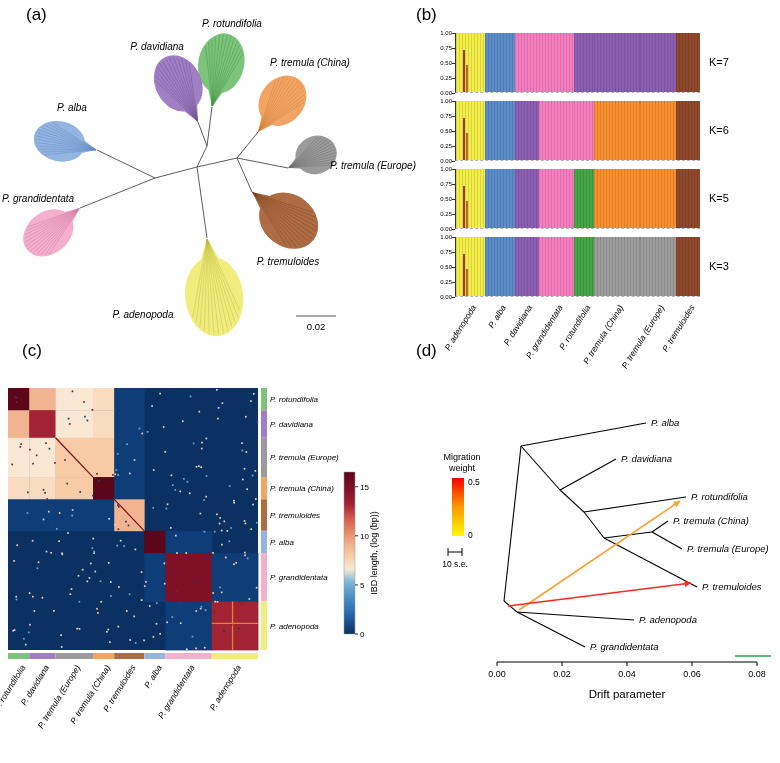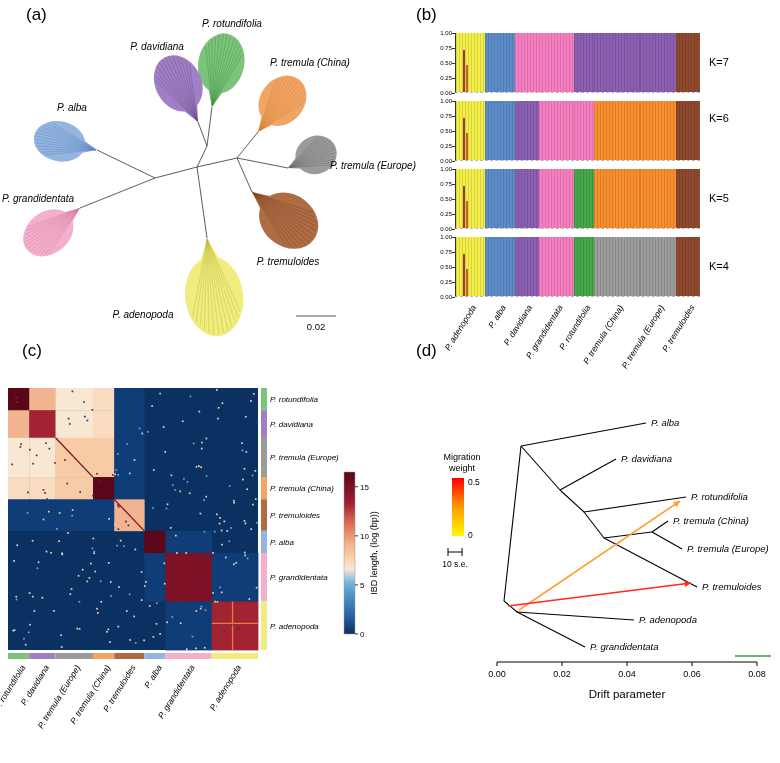--- a/index.html
+++ b/index.html
@@ -225,21 +225,21 @@
       <div class="ytick" style="left: 0px; top: 68px;">1.00</div>
       <div class="ytickmark" style="left: 20px; top: 71px;"></div>
       <div class="ytick" style="left: 0px; top: 83px;">0.75</div>
       <div class="ytickmark" style="left: 20px; top: 86px;"></div>
       <div class="ytick" style="left: 0px; top: 98px;">0.50</div>
       <div class="ytickmark" style="left: 20px; top: 101px;"></div>
       <div class="ytick" style="left: 0px; top: 113px;">0.25</div>
       <div class="ytickmark" style="left: 20px; top: 116px;"></div>
       <div class="ytick" style="left: 0px; top: 128px;">0.00</div>
       <div class="ytickmark" style="left: 20px; top: 131px;"></div>
-      <div class="klabel" style="left: 277px; top: 82px;">K=6</div>
+      <div class="klabel" style="left: 277px; top: 94px;">K=6</div>
       <div class="adm-row" style="left: 23px; top: 139px; width: 245px; height: 60px;">
         <div class="adm-seg" style="width: 12%; background-color: rgb(244, 239, 72);"></div>
         <div class="adm-seg" style="width: 12%; background-color: rgb(92, 140, 201);"></div>
         <div class="adm-seg" style="width: 10%; background-color: rgb(141, 95, 179);"></div>
         <div class="adm-seg" style="width: 14.5%; background-color: rgb(247, 127, 193);"></div>
         <div class="adm-seg" style="width: 8%; background-color: rgb(69, 167, 72);"></div>
         <div class="adm-seg" style="width: 19%; background-color: rgb(249, 143, 46);"></div>
         <div class="adm-seg" style="width: 14.5%; background-color: rgb(249, 143, 46);"></div>
         <div class="adm-seg" style="width: 10%; background-color: rgb(143, 74, 45);"></div>
         <div class="adm-stripe" style="left: 7px; top: 28%; background: rgb(156, 59, 46);"></div>
@@ -271,21 +271,21 @@
       <div class="ytick" style="left: 0px; top: 204px;">1.00</div>
       <div class="ytickmark" style="left: 20px; top: 207px;"></div>
       <div class="ytick" style="left: 0px; top: 219px;">0.75</div>
       <div class="ytickmark" style="left: 20px; top: 222px;"></div>
       <div class="ytick" style="left: 0px; top: 234px;">0.50</div>
       <div class="ytickmark" style="left: 20px; top: 237px;"></div>
       <div class="ytick" style="left: 0px; top: 249px;">0.25</div>
       <div class="ytickmark" style="left: 20px; top: 252px;"></div>
       <div class="ytick" style="left: 0px; top: 264px;">0.00</div>
       <div class="ytickmark" style="left: 20px; top: 267px;"></div>
-      <div class="klabel" style="left: 277px; top: 230px;">K=4</div>
+      <div class="klabel" style="left: 277px; top: 230px;">K=3</div>
       <div class="rotlab-holder" style="left: 37.7px; top: 273px;">
         <span class="rotlab">P. adenopoda</span>
       </div>
       <div class="rotlab-holder" style="left: 67.1px; top: 273px;">
         <span class="rotlab">P. alba</span>
       </div>
       <div class="rotlab-holder" style="left: 94.05px; top: 273px;">
         <span class="rotlab">P. davidiana</span>
       </div>
       <div class="rotlab-holder" style="left: 124.062px; top: 273px;">

